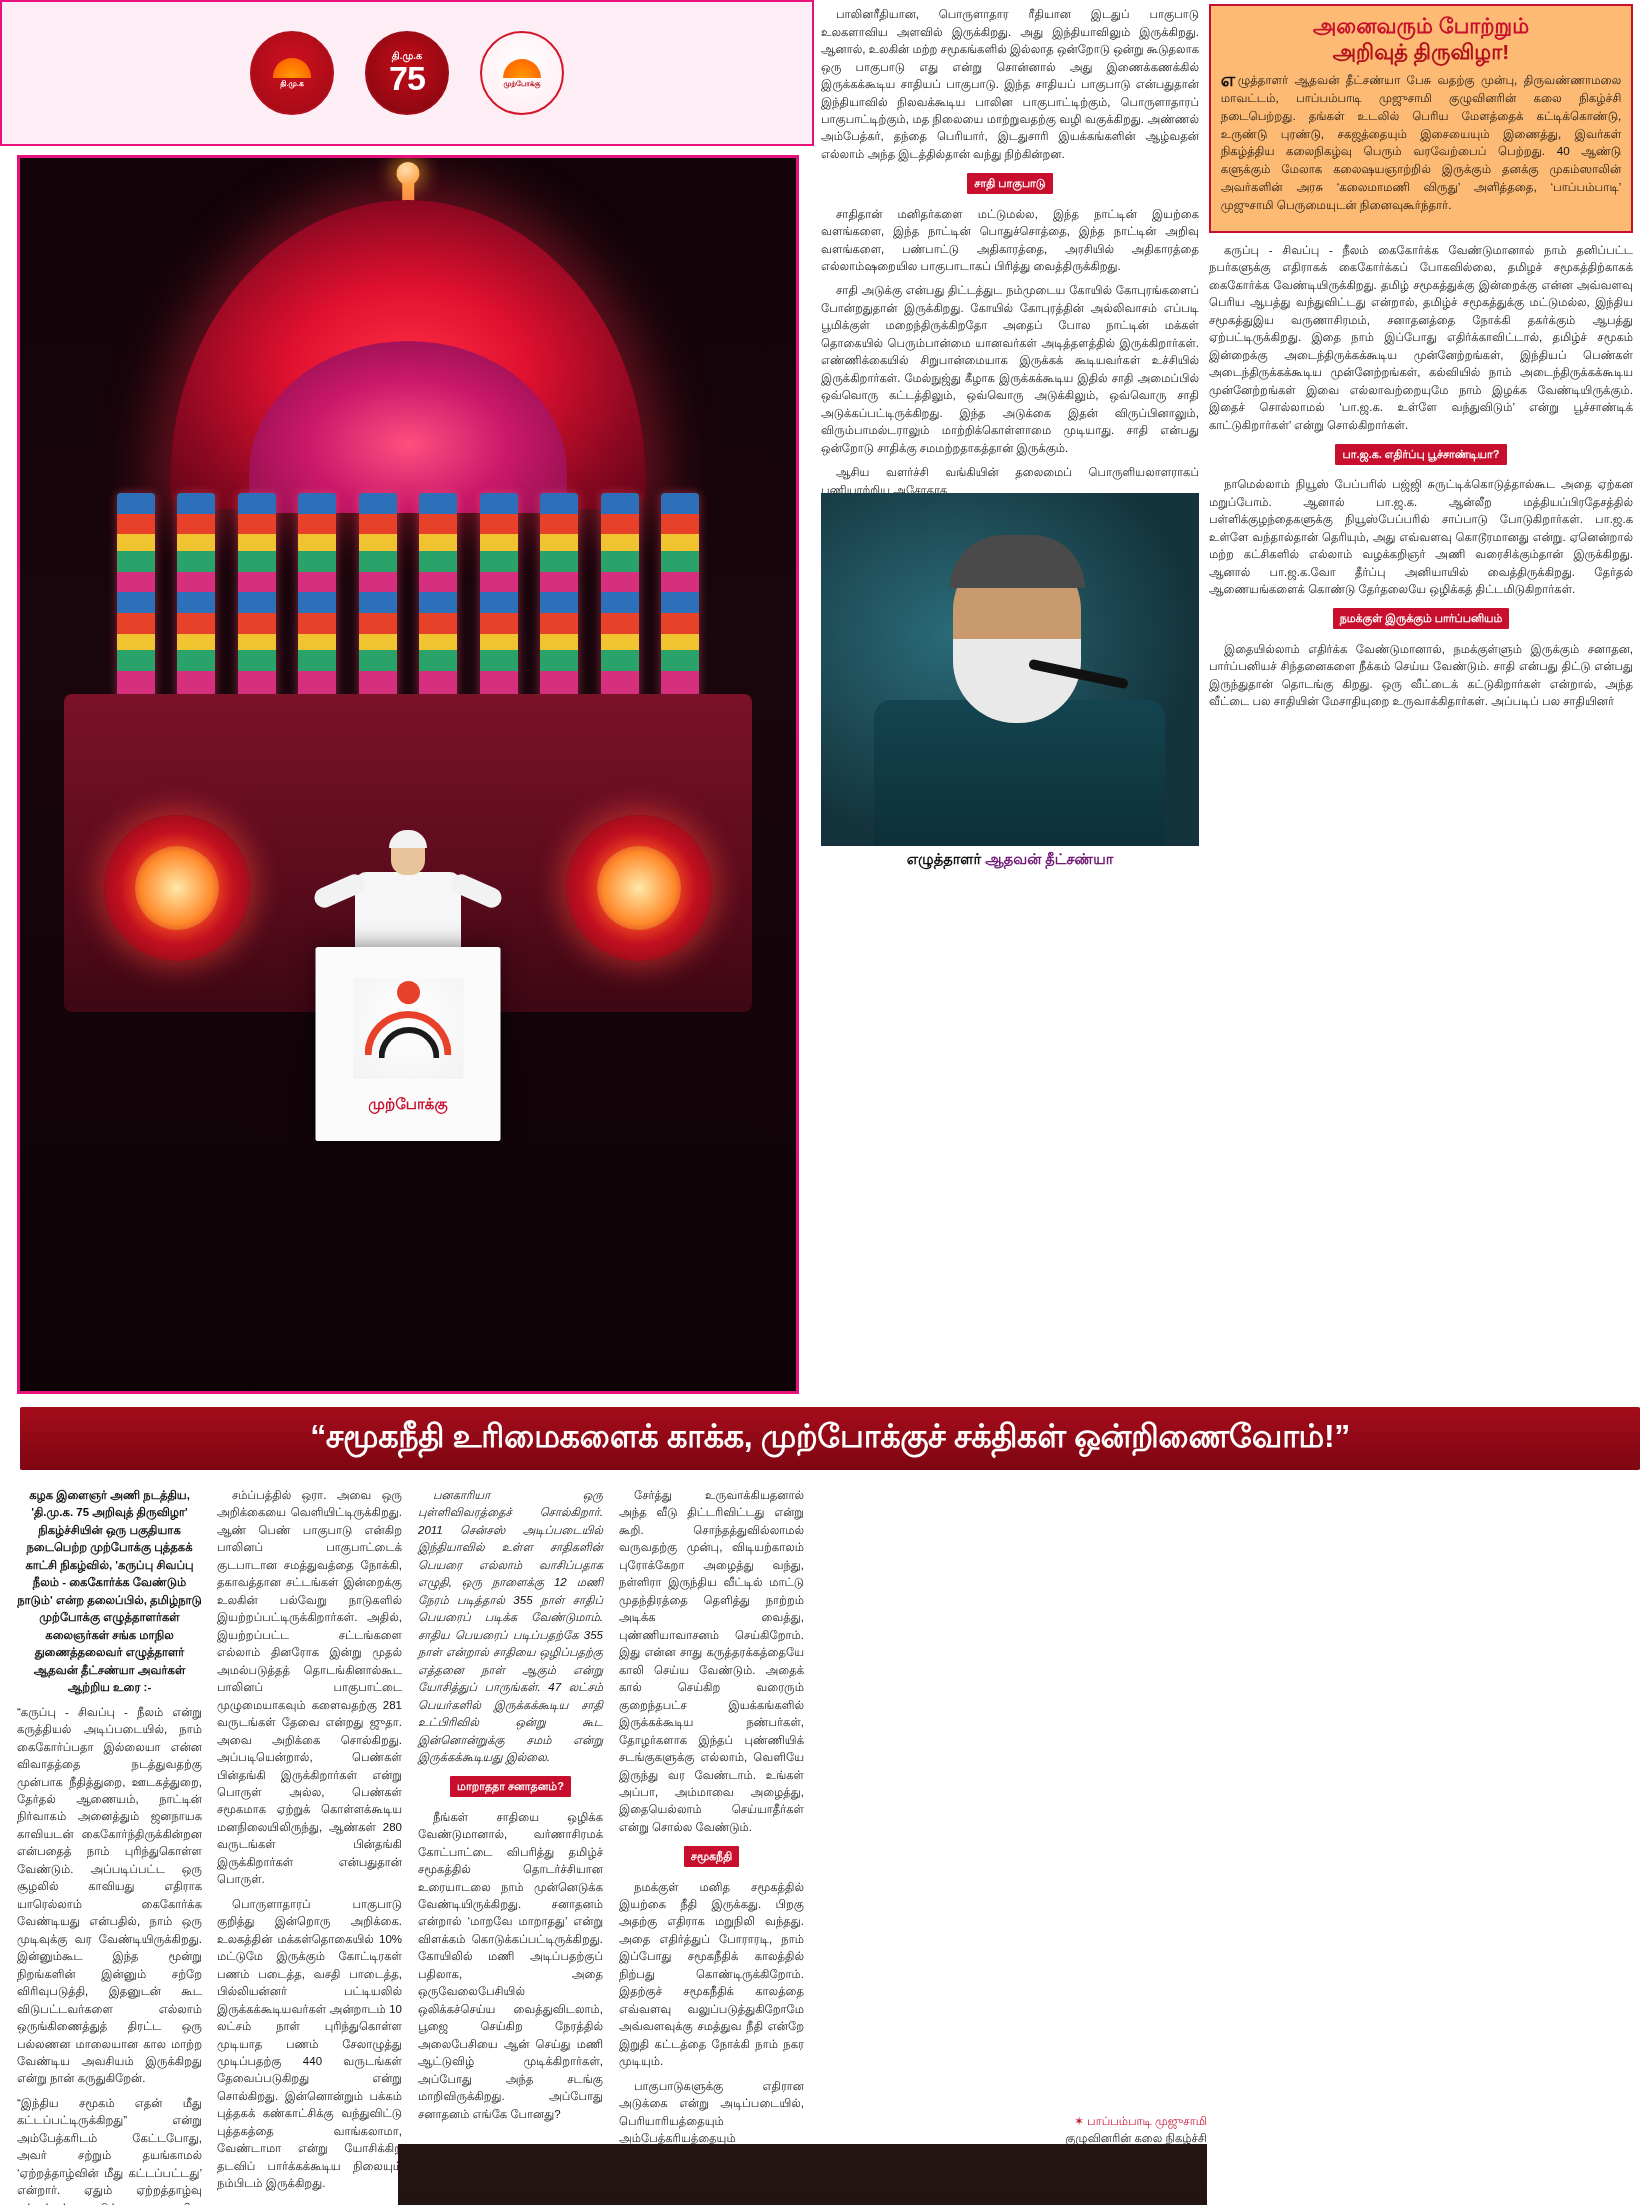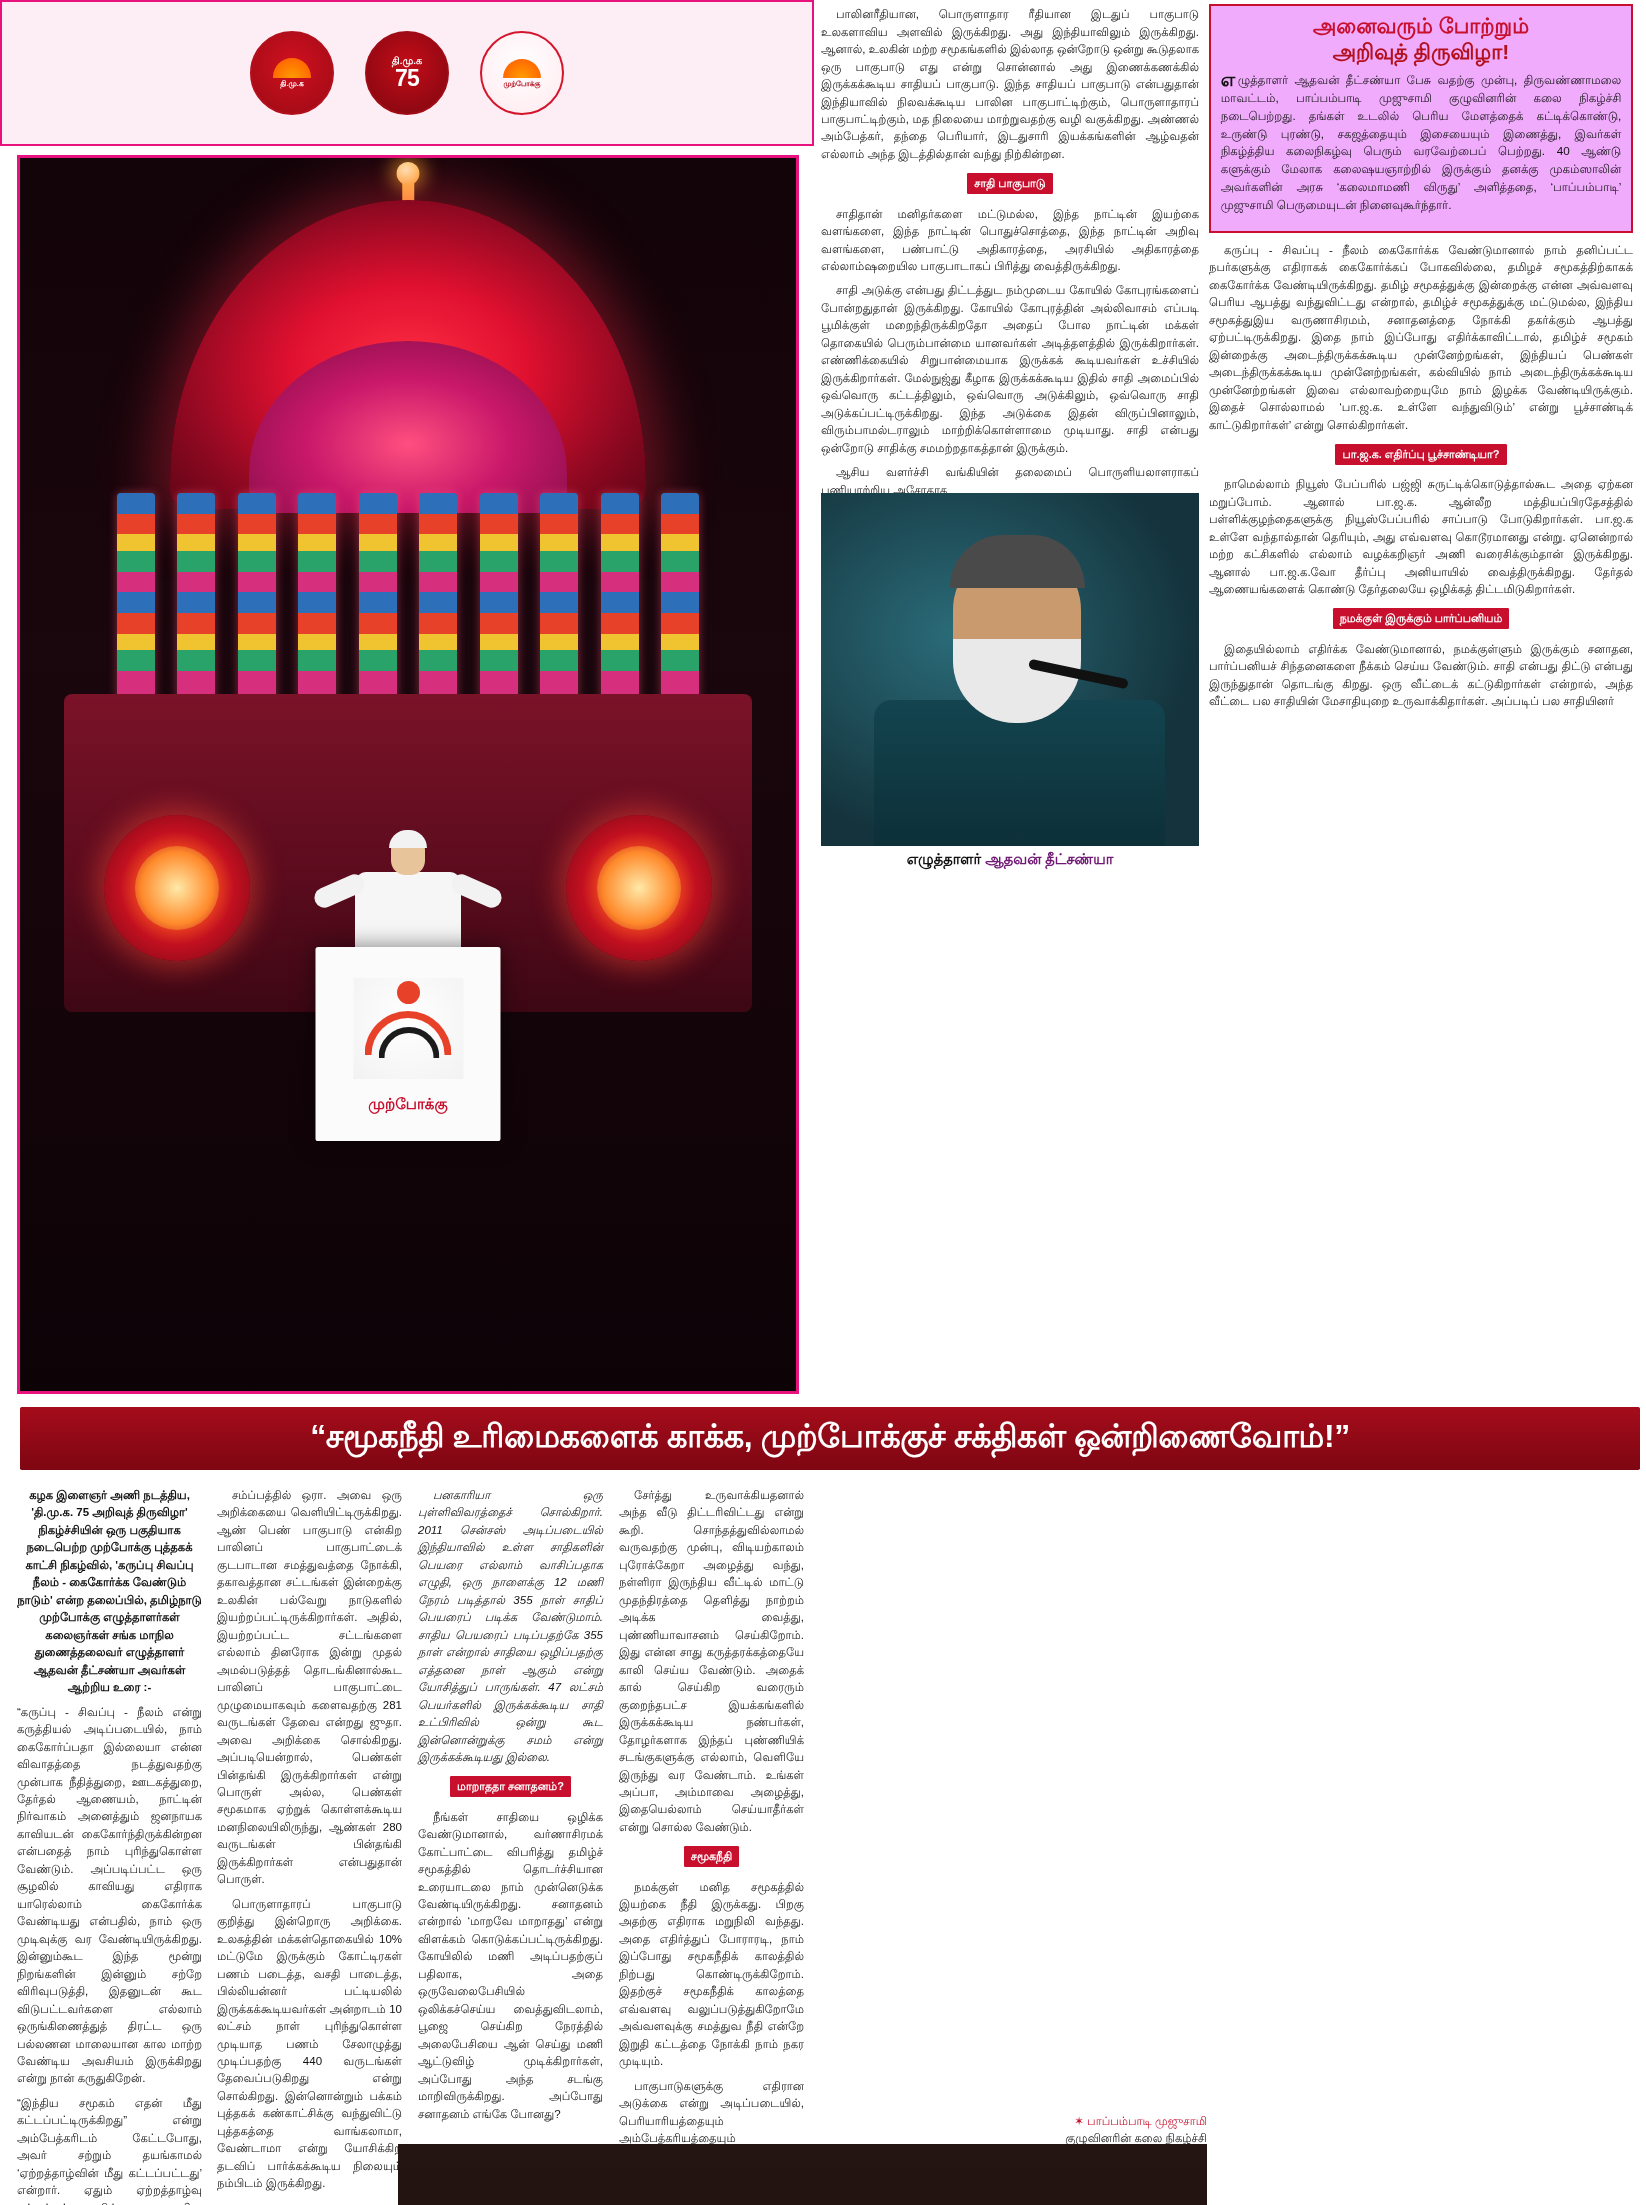--- a/index.html
+++ b/index.html
@@ -33,21 +33,21 @@
     display: flex; align-items: center; justify-content: center;
     flex-direction: column;
     font-size: 9.7px; font-weight: bold; color: #fff;
     text-align: center; line-height: 1.05;
     overflow: hidden;
     position: relative;
   }
   .logo-a { background: radial-gradient(circle at 50% 40%, #d01020 0%, #9b0a14 100%); border: 2.2px solid #b3101d; }
   .logo-b { background: radial-gradient(circle at 50% 40%, #c40d18 0%, #7d0610 100%); border: 2.2px solid #a00c16; }
   .logo-c { background: radial-gradient(circle at 50% 40%, #ffffff 0%, #ffe9ef 100%); border: 2.2px solid #d4162d; color: #c8102e; }
-  .logo-b .big75 { font-size: 23px; line-height: 1; letter-spacing: -0.9px; }
+  .logo-b .big75 { font-size: 34px; line-height: 1; letter-spacing: -0.9px; }
   .logo-a .lgtxt { font-size: 7.5px; }
   .logo-c .lgtxt { font-size: 7px; color: #b3101d; }
   .logo-sun {
     width: 38px; height: 19.4px;
     background: radial-gradient(circle at 50% 100%, #ff9d00 0%, #ff6a00 70%);
     border-radius: 38px 38px 0 0;
     margin-bottom: 1.8px;
   }
 
   
@@ -194,21 +194,21 @@
   .headline-banner .hl {
     color: #ffffff; font-size: 32px; font-weight: bold;
     letter-spacing: -0.4px; white-space: nowrap;
   }
 
   
   .hi-box {
     position: absolute;
     left: 1209px; top: 4.4px;
     width: 424px; height: 229px;
-    background: #f0abfc;
+    background: #fdba74;
     border: 2.2px solid #c8102e;
   }
   .hi-title {
     text-align: center; color: #c8102e;
     font-size: 21px; font-weight: bold; line-height: 1.25;
     padding: 6.2px 4.4px 3.5px;
   }
   .hi-title .l2 { color: #b3101d; }
   .hi-body {
     font-size: 11.7px; line-height: 1.52; color: #111;

